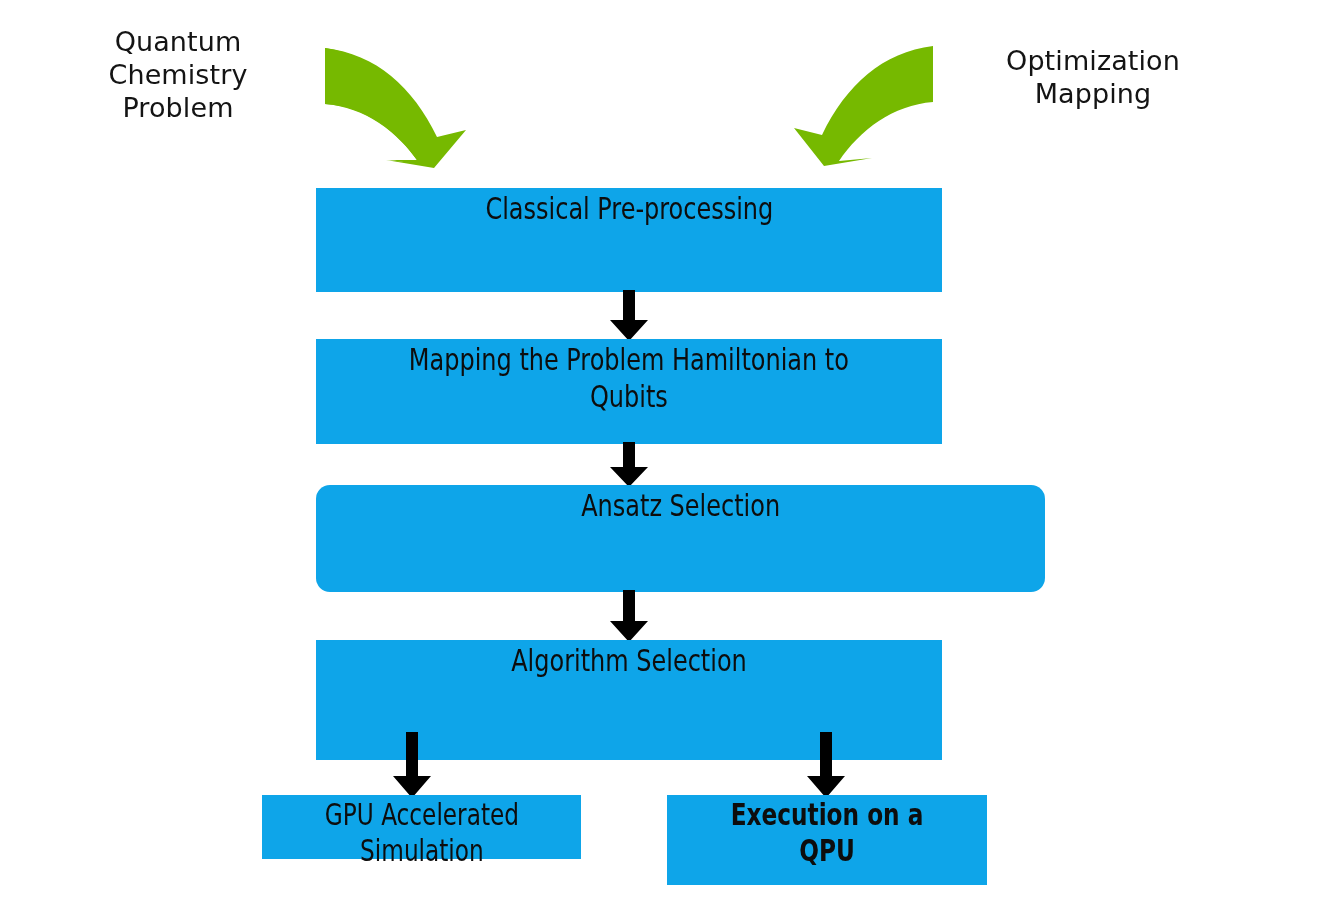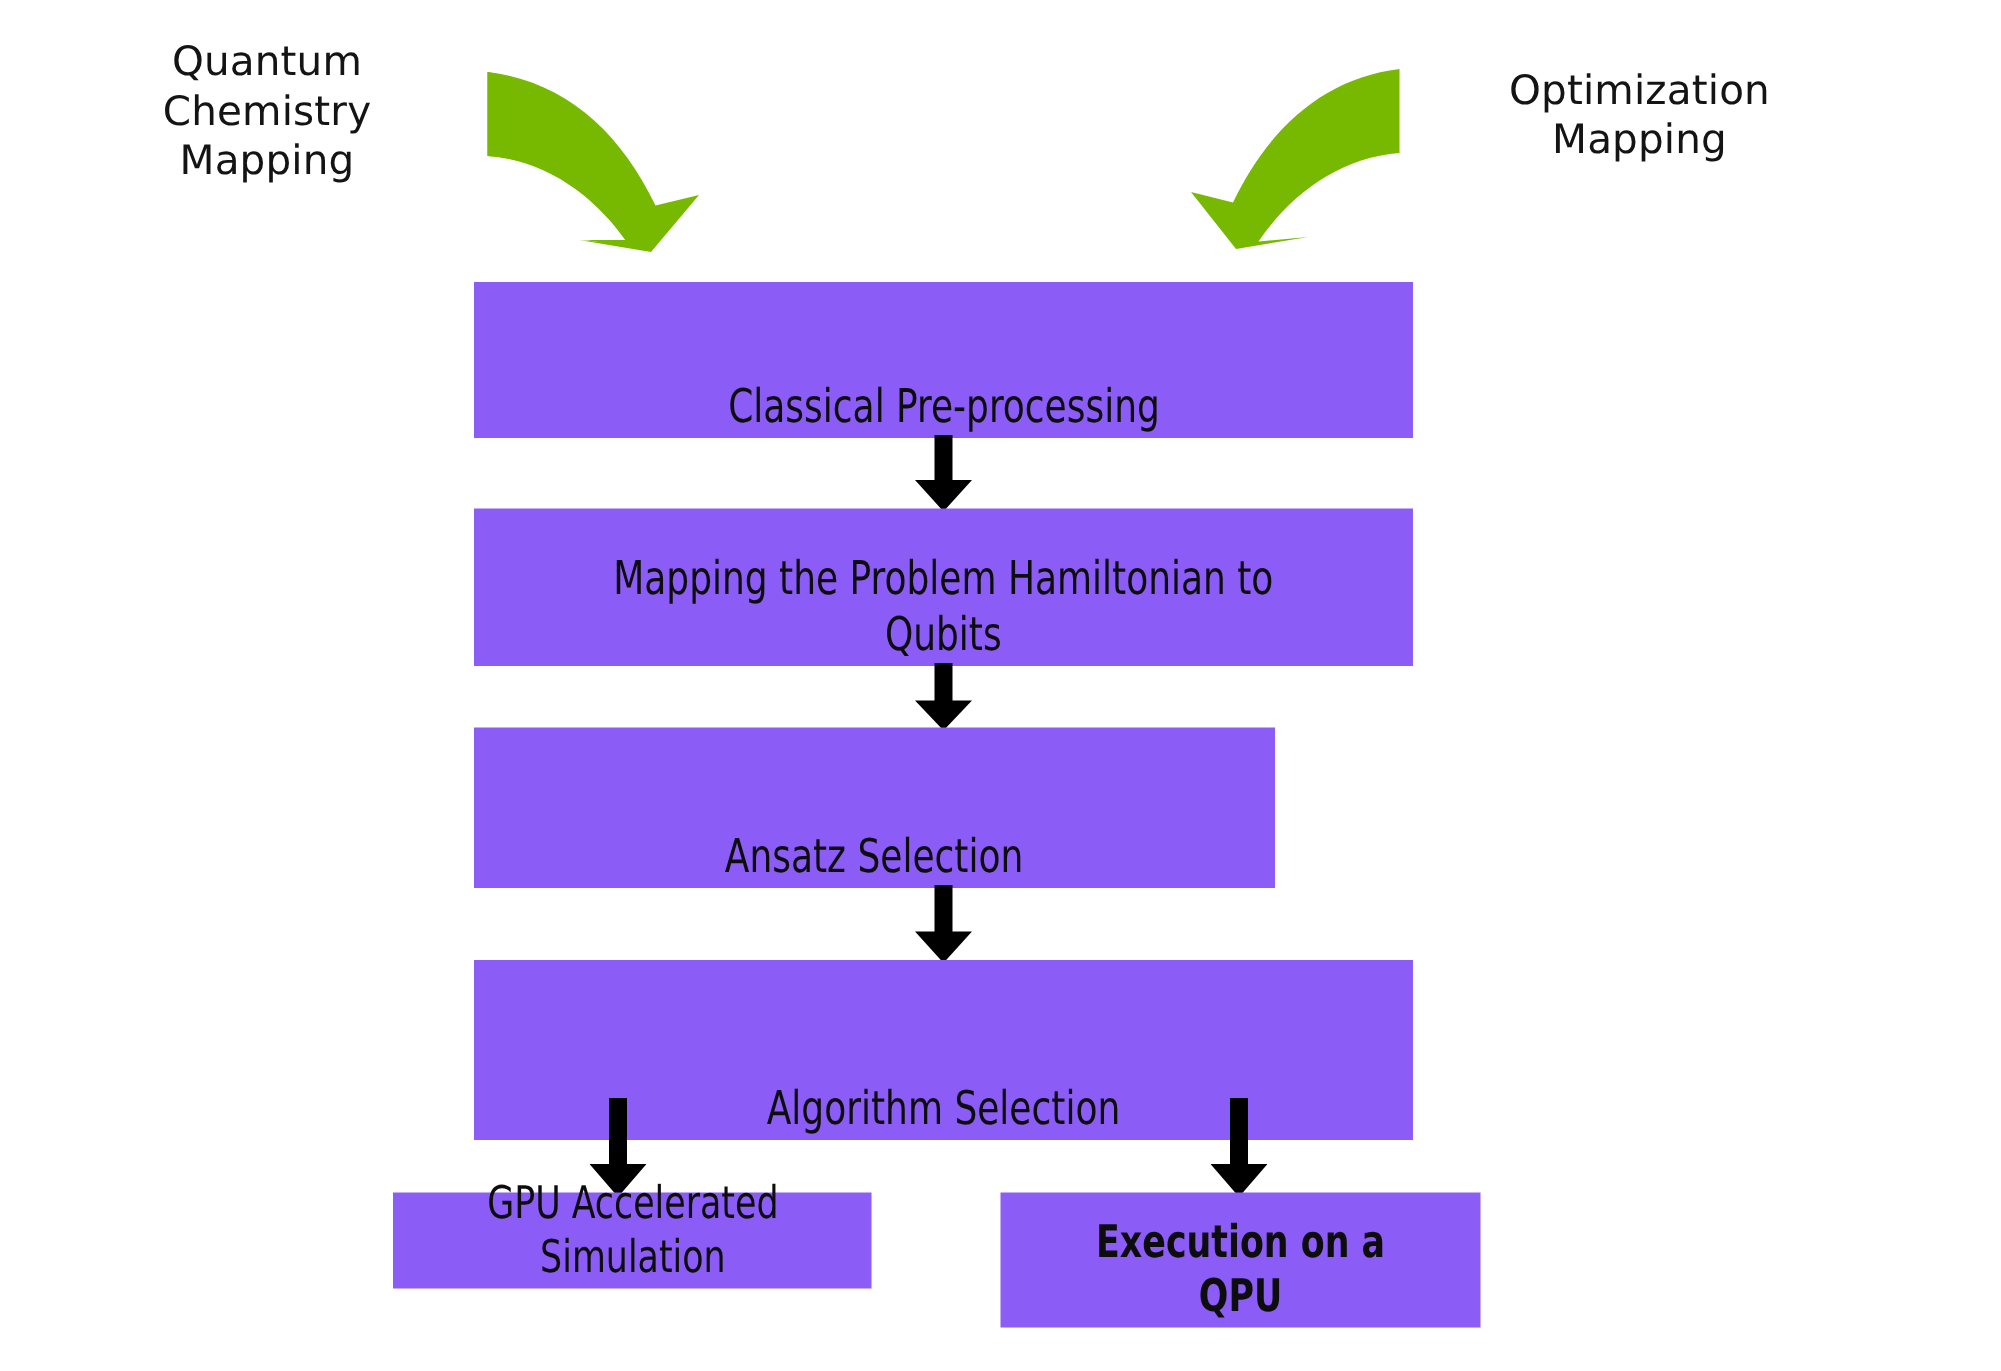--- a/index.html
+++ b/index.html
@@ -51,41 +51,41 @@
   #curved-arrow-right {
     left: 794px;
     top: 40px;
     width: 146px;
     height: 126px;
   }
 
   
   .process-box {
     position: absolute;
-    background: #8b5cf6;
+    background: #0ea5e9;
     display: flex;
-    align-items: flex-end;
+    align-items: flex-start;
     justify-content: center;
     box-sizing: border-box;
     padding: 2px 0;
   }
   .process-box .box-text {
     font-family: "DejaVu Sans Condensed", "Liberation Sans Narrow", "DejaVu Sans", sans-serif;
     font-size: 31px;
     line-height: 1.2;
     color: #0d0d0d;
     text-align: center;
     white-space: pre-line;
     transform: scaleX(0.86);
     transform-origin: center center;
   }
 
   #box-classical-preprocessing { left: 316px; top: 188px;  width: 626px; height: 104px; }
   #box-mapping-hamiltonian     { left: 316px; top: 339px;  width: 626px; height: 105px; }
-  #box-ansatz-selection        { left: 316px; top: 485px;  width: 534px; height: 107px; }
+  #box-ansatz-selection        { left: 316px; top: 485px;  width: 729px; height: 107px; border-radius: 14px; }
   #box-algorithm-selection     { left: 316px; top: 640px;  width: 626px; height: 120px;  }
   #box-gpu-simulation          { left: 262px; top: 795px;  width: 319px; height: 64px;  }
   #box-qpu-execution           { left: 667px; top: 795px;  width: 320px; height: 90px; font-weight: bold;  }
 
   #box-gpu-simulation .box-text,
   #box-qpu-execution .box-text { font-size: 30px; }
 
   
   .straight-arrow { position: absolute; }
   #arrow-preproc-to-mapping  { left: 610px; top: 290px; width: 38px; height: 51px; }
@@ -93,21 +93,21 @@
   #arrow-ansatz-to-algorithm { left: 610px; top: 590px; width: 38px; height: 52px; }
   #arrow-algorithm-to-gpu    { left: 393px; top: 732px; width: 38px; height: 66px; }
   #arrow-algorithm-to-qpu    { left: 807px; top: 732px; width: 38px; height: 66px; }
 </style>
 </head>
 <body>
 
 <div id="canvas">
 
   <div id="label-quantum-chemistry" class="problem-label">Quantum Chemistry
-Mapping</div>
+Problem</div>
 
   <div id="label-optimization" class="problem-label">Optimization Mapping</div>
 
   <div id="curved-arrow-left" class="curved-arrow">
     <svg viewBox="0 0 148 126" width="148" height="126" aria-hidden="true">
       <path d="M7 6 L7 62 C46 64 78 88 99 118 L99 118 L72 118 L113 124 L141 93 L118 97 C93 48 57 13 7 6 Z" fill="#76b900"></path>
       <path d="M7 6 L7 62 C47 65 80 90 101 121 L68 118 L116 126 L148 88 L119 95 C95 45 58 12 7 6 Z" fill="#76b900"></path>
     </svg>
   </div>
 

